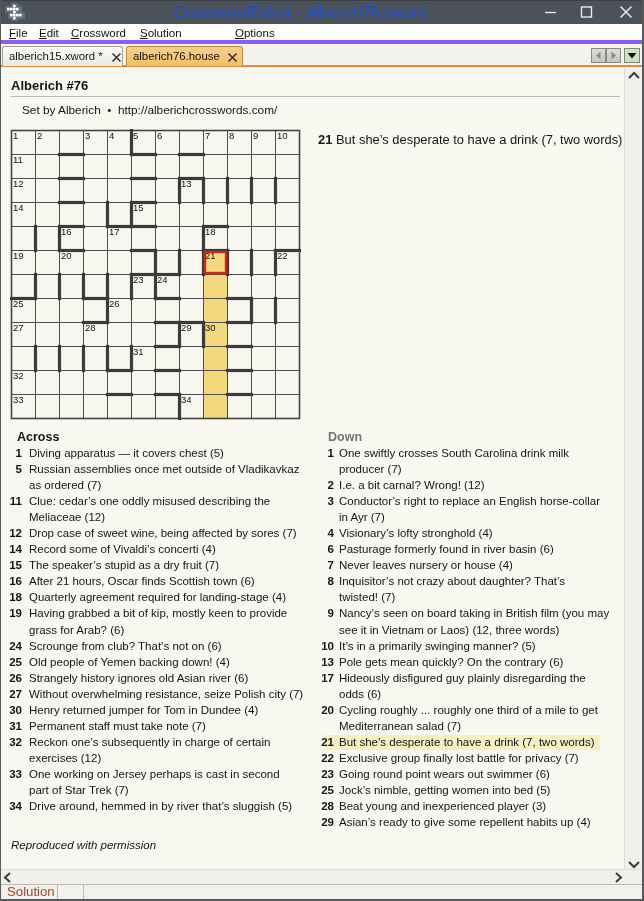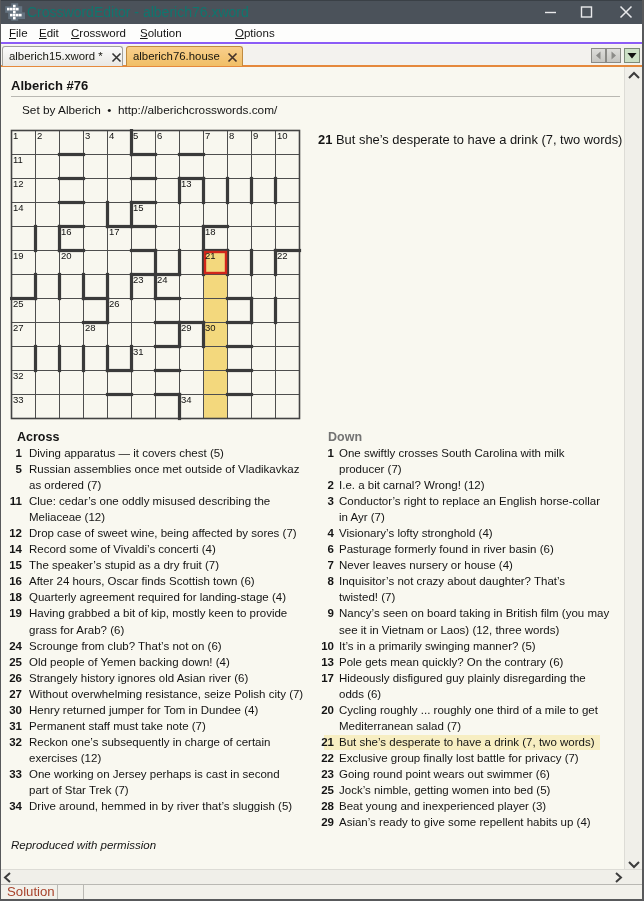--- a/index.html
+++ b/index.html
@@ -26,35 +26,35 @@
     <rect x="13" y="5.8" width="2.6" height="2.6"></rect>
     <rect x="10" y="8.8" width="2.6" height="2.6"></rect>
     <rect x="7" y="11.8" width="2.6" height="2.6"></rect>
     <rect x="10" y="11.8" width="2.6" height="2.6"></rect>
     <rect x="13" y="11.8" width="2.6" height="2.6"></rect>
     <rect x="16" y="11.8" width="2.6" height="2.6"></rect>
     <rect x="10" y="14.8" width="2.6" height="2.6"></rect>
   </g>
 </svg>
 
-<div class="abs" style="left:27px;top:3.5px;width:400px;height:17px;font-size:14px;color:#0f766e;">CrosswordEditor - alberich76.xword</div>
+<div class="abs" style="left:27px;top:3.5px;width:400px;height:17px;font-size:16px;color:#1d4ed8;text-align:right;">CrosswordEditor - alberich76.xword</div>
 
 <svg class="abs" style="left:540px;top:0;" width="20" height="24" viewBox="0 0 20 24">
     <line x1="5" y1="12.5" x2="16" y2="12.5" stroke="#e9eaec" stroke-width="1.4"></line>
   </svg>
 
 <svg class="abs" style="left:576px;top:0;" width="20" height="24" viewBox="0 0 20 24">
     <rect x="5.5" y="7" width="10" height="10" fill="none" stroke="#e9eaec" stroke-width="1.4"></rect>
   </svg>
 
 <svg class="abs" style="left:615px;top:0;" width="22" height="24" viewBox="0 0 22 24">
     <path d="M5.5 6.5 L16.5 17.5 M16.5 6.5 L5.5 17.5" stroke="#e9eaec" stroke-width="1.5"></path>
   </svg>
 
-<div class="abs" style="left:1px;top:24px;width:642px;height:20px;background:#fdfdfc;border-bottom:2px solid #8b5cf6;font-size:11.5px;color:#141414;">
+<div class="abs" style="left:1px;top:24px;width:642px;height:20px;background:#fdfdfc;border-bottom:4px solid #8b5cf6;font-size:11.5px;color:#141414;">
   <span class="abs" style="left:8px;top:3px;"><u>F</u>ile</span>
   <span class="abs" style="left:38px;top:3px;"><u>E</u>dit</span>
   <span class="abs" style="left:70px;top:3px;"><u>C</u>rossword</span>
   <span class="abs" style="left:139px;top:3px;"><u>S</u>olution</span>
   <span class="abs" style="left:196px;top:20px;font-weight:bold;"><u>V</u>iew</span>
   <span class="abs" style="left:234px;top:3px;"><u>O</u>ptions</span>
 </div>
 
 <div class="abs" style="left:1px;top:45px;width:642px;height:20px;background:#f3f2ee;"></div>
 
@@ -289,21 +289,21 @@
       <span class="ct">Record some of Vivaldi’s concerti (4)</span>
     </div>
 
 <div class="cl">
       <span class="cn">15</span>
       <span class="ct">The speaker’s stupid as a dry fruit (7)</span>
     </div>
 
 <div class="cl">
       <span class="cn">16</span>
-      <span class="ct">After 24 hours, Oscar finds Scottish town (6)</span>
+      <span class="ct">After 21 hours, Oscar finds Scottish town (6)</span>
     </div>
 
 <div class="cl">
       <span class="cn">18</span>
       <span class="ct">Quarterly agreement required for landing-stage (4)</span>
     </div>
 
 <div class="cl">
       <span class="cn">19</span>
       <span class="ct">Having grabbed a bit of kip, mostly keen to provide</span>
@@ -363,21 +363,21 @@
       <span class="ct">Drive around, hemmed in by river that’s sluggish (5)</span>
     </div>
 </div>
 
 <div class="abs" style="left:324px;top:734.5px;width:276px;height:15.5px;background:#f7eec2;"></div>
 
 <div class="abs dn" style="left:0;top:447px;width:644px;">
 
 <div class="cl">
       <span class="cn">1</span>
-      <span class="ct">One swiftly crosses South Carolina with milk</span>
+      <span class="ct">One swiftly crosses South Carolina drink milk</span>
     </div>
 <div class="cl">
       <span class="ct">producer (7)</span>
     </div>
 
 <div class="cl">
       <span class="cn">2</span>
       <span class="ct">I.e. a bit carnal? Wrong! (12)</span>
     </div>
 

